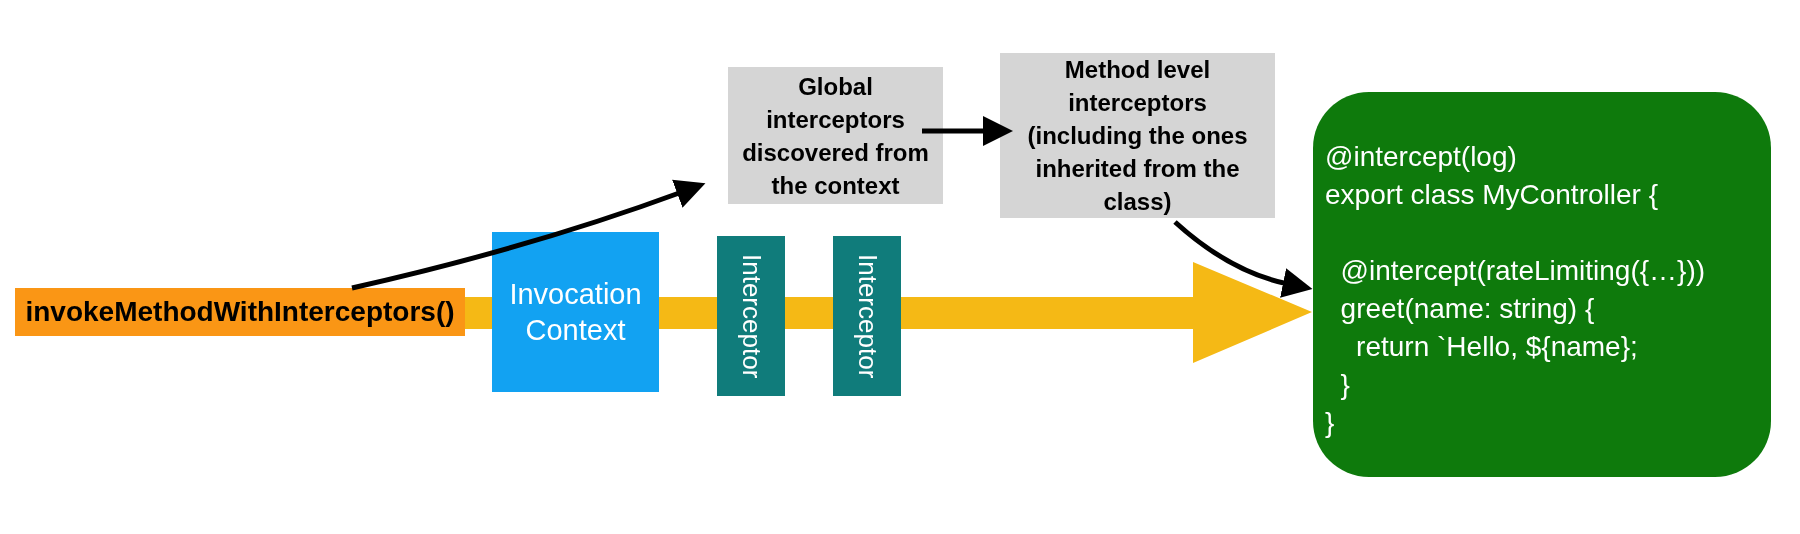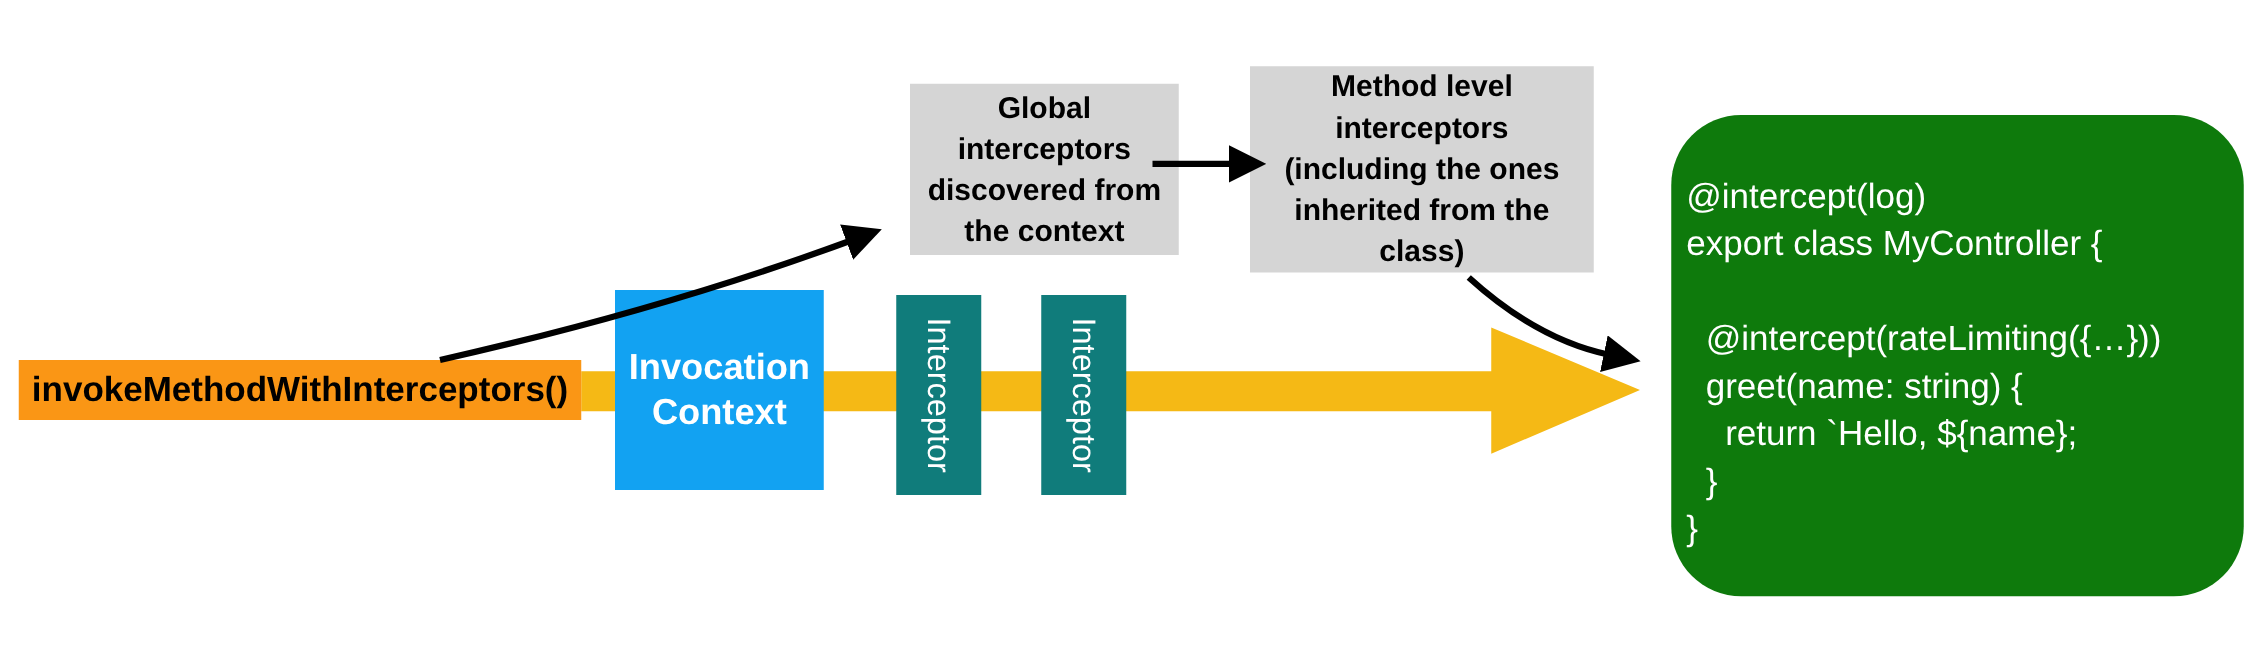--- a/index.html
+++ b/index.html
@@ -9,21 +9,21 @@
   }
   .layer{position:absolute;left:0;top:0;pointer-events:none;}
   .box{position:absolute;display:flex;align-items:center;justify-content:center;text-align:center;box-sizing:border-box;}
 
   .invoke-box{
     left:15px;top:288px;width:450px;height:48px;background:#FA9615;z-index:2;
   }
   .invoke-box .lbl{font-size:28px;font-weight:bold;color:#000;white-space:nowrap;}
 
   .context-box{
-    left:492px;top:232px;width:167px;height:160px;background:#12A2F2;z-index:2;font-weight:bold;
+    left:492px;top:232px;width:167px;height:160px;background:#12A2F2;z-index:2;
   }
   .context-box .lbl{font-size:29px;color:#fff;line-height:36px;}
 
   .interceptor-box{
     top:236px;width:68px;height:160px;background:#107C7B;z-index:2;
   }
   .interceptor-box.first{left:717px;}
   .interceptor-box.second{left:833px;}
   .interceptor-box .lbl{
     font-size:26px;color:#fff;writing-mode:vertical-rl;white-space:nowrap;
@@ -33,21 +33,21 @@
     background:#D5D5D5;z-index:2;
   }
   .gray-box .lbl{
     font-size:24px;font-weight:bold;color:#000;line-height:33px;white-space:pre-line;
   }
   .gray-box.global{left:704px;top:67px;width:215px;height:137px;margin-left:24px;}
   .gray-box.method{left:1000px;top:53px;width:275px;height:165px;align-items:center;}
 
   .code-box{
     position:absolute;left:1313px;top:92px;width:458px;height:385px;
-    background:#0E7A0C;border-radius:56px;z-index:2;box-sizing:border-box;margin-left:24px;
+    background:#0E7A0C;border-radius:56px;z-index:2;box-sizing:border-box;
   }
   .code-box pre{
     margin:0;padding:46px 8px 0 12px;
     font-family:"Liberation Sans",sans-serif;
     font-size:28px;line-height:38px;color:#fff;white-space:pre;
   }
 </style>
 </head>
 <body>
 

